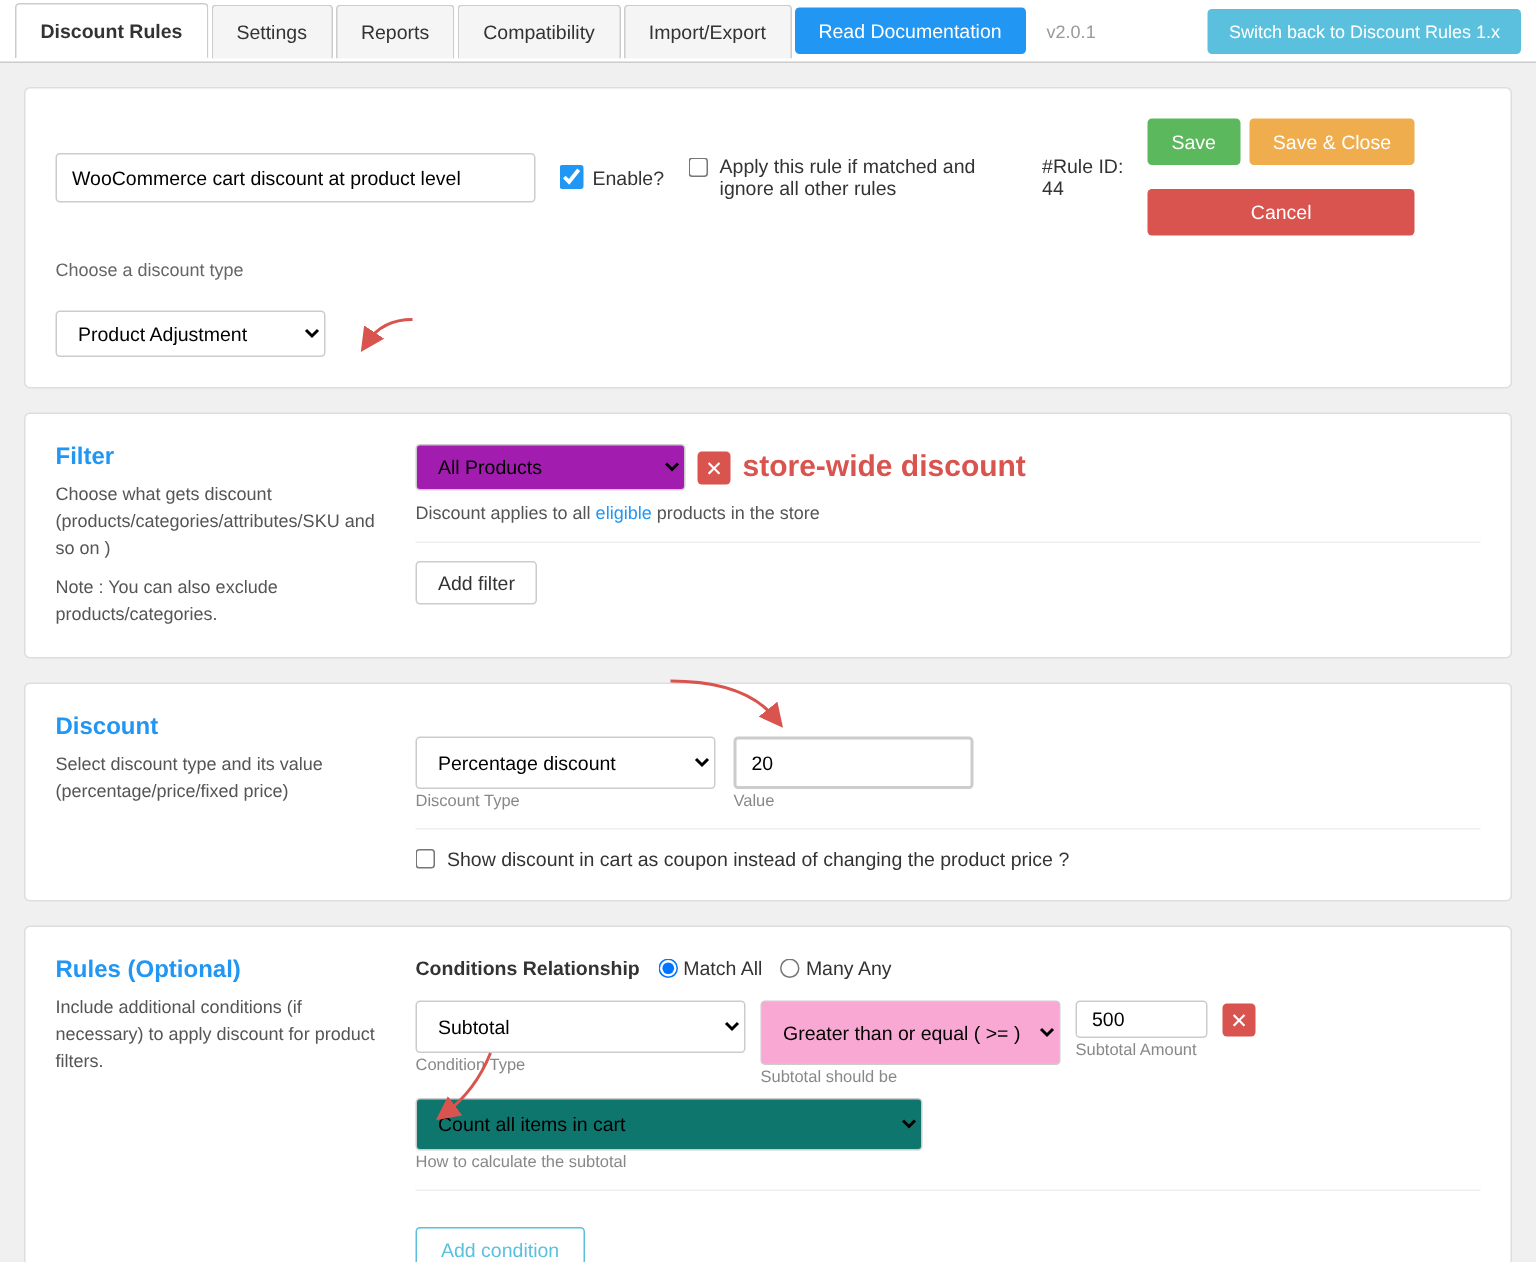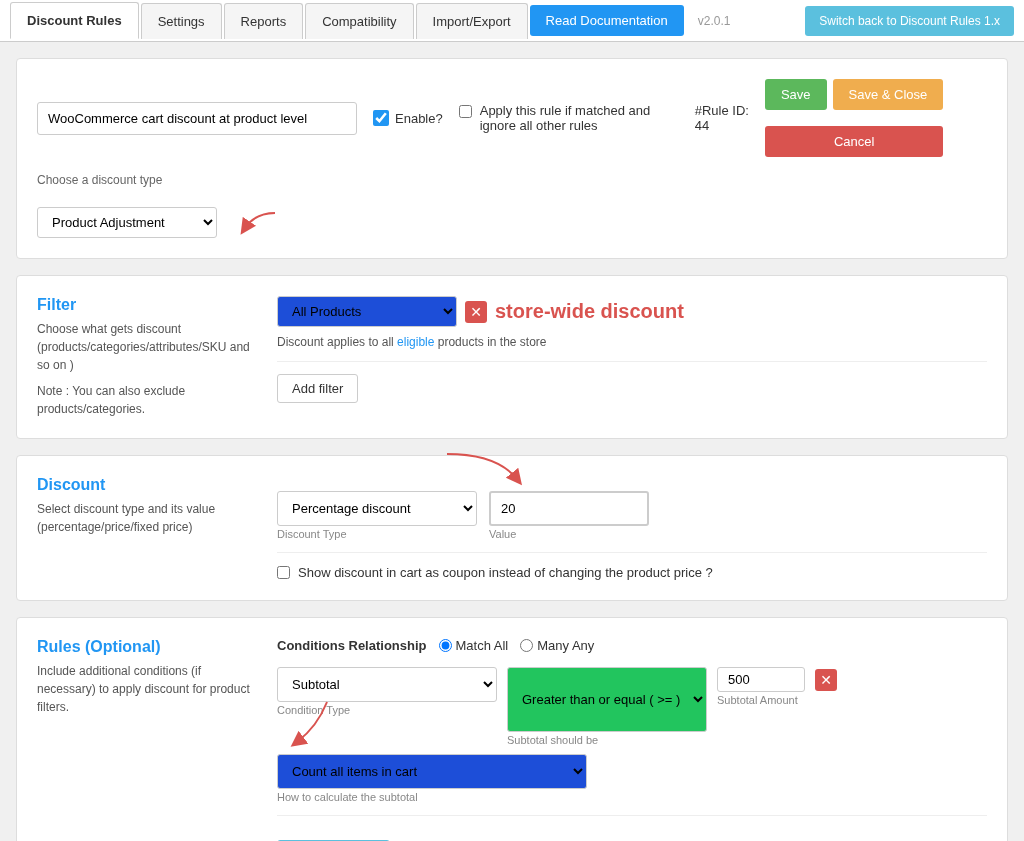--- a/index.html
+++ b/index.html
@@ -184,21 +184,21 @@
       display: flex;
       align-items: center;
       gap: 8px;
       margin-bottom: 8px;
     }
     .filter-select {
       padding: 6px 10px;
       border: 1px solid #ccc;
       border-radius: 3px;
       font-size: 13px;
-      background: #1d4ed8;
+      background: #a21caf;
       width: 180px;
     }
     .store-wide-label {
       color: #d9534f;
       font-size: 20px;
       font-weight: bold;
     }
     .remove-btn {
       background: #d9534f;
       color: #fff;
@@ -291,41 +291,41 @@
     }
     .condition-select {
       padding: 8px 10px;
       border: 1px solid #ccc;
       border-radius: 3px;
       font-size: 13px;
       background: #fff;
       width: 220px;
     }
     .operator-select {
-      padding: 23px 10px;
-      border: 1px solid #ccc;
-      border-radius: 3px;
-      font-size: 13px;
-      background: #22c55e;
+      padding: 12px 10px;
+      border: 1px solid #ccc;
+      border-radius: 3px;
+      font-size: 13px;
+      background: #f9a8d4;
       width: 200px;
     }
     .value-input {
       padding: 4px 10px;
       border: 1px solid #ccc;
       border-radius: 3px;
       font-size: 13px;
       width: 88px;
     }
     .subtotal-select {
       padding: 8px 10px;
       border: 1px solid #ccc;
       border-radius: 3px;
       font-size: 13px;
-      background: #1d4ed8;
-      width: 310px;
+      background: #0f766e;
+      width: 338px;
     }
     .how-label {
       font-size: 11px;
       color: #888;
       margin-top: 2px;
     }
     .add-condition-btn {
       background: #fff;
       border: 1px solid #5bc0de;
       color: #5bc0de;

